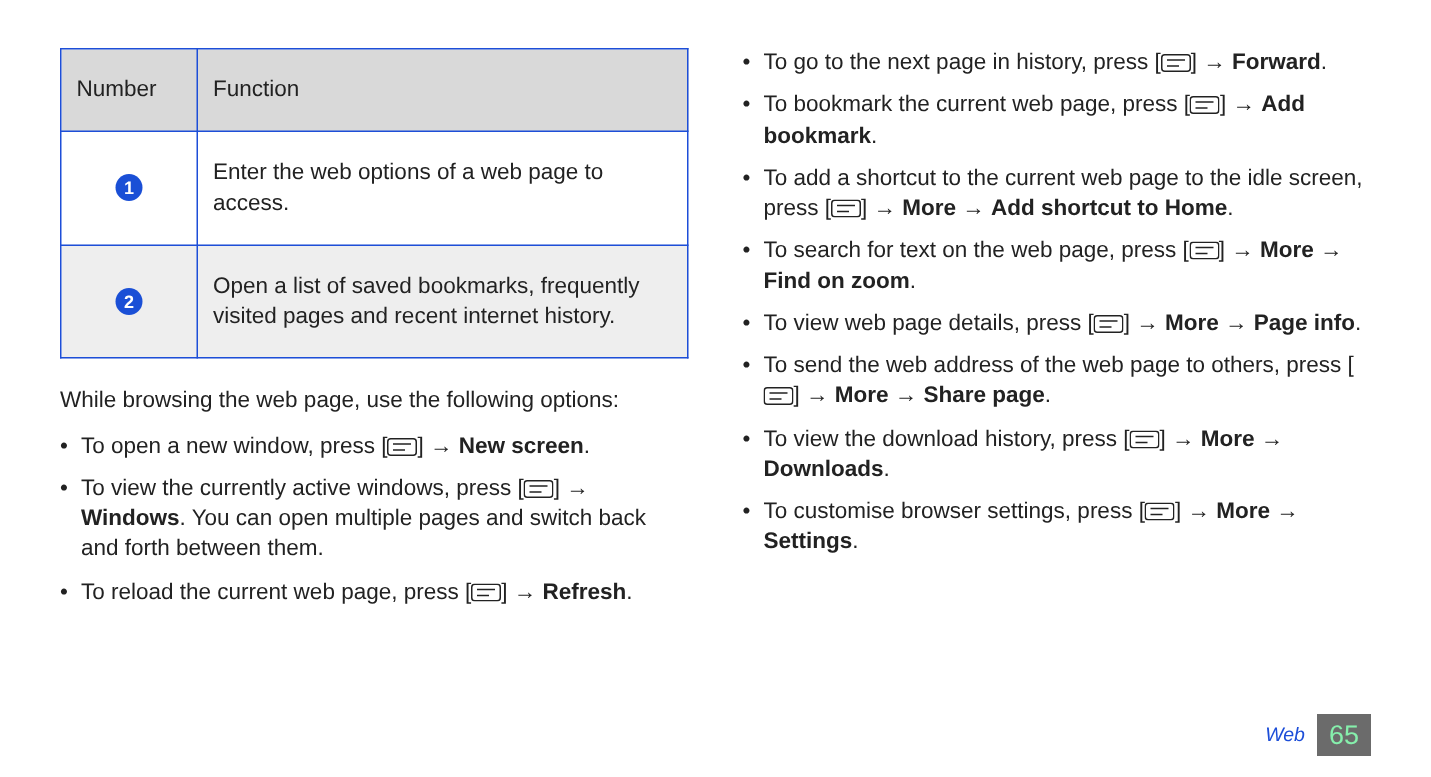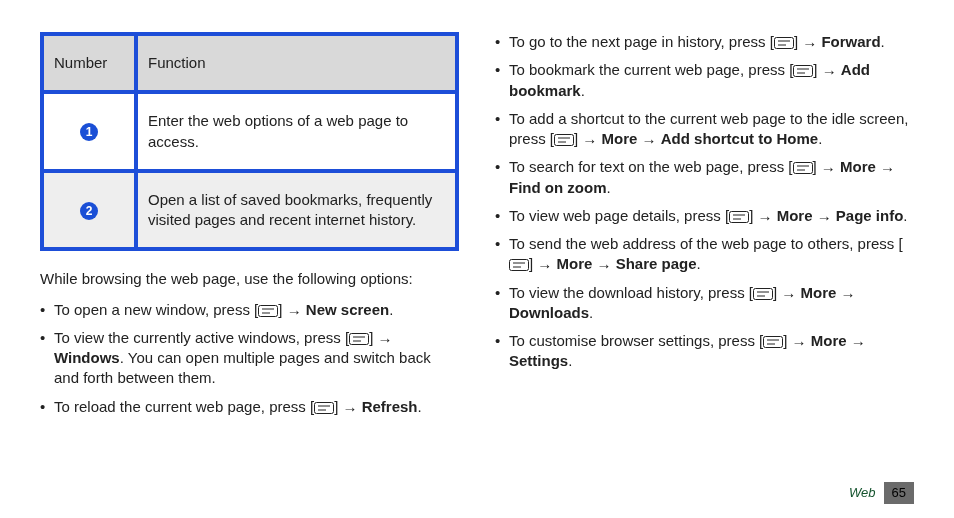--- a/index.html
+++ b/index.html
@@ -1,34 +1,34 @@
 <!DOCTYPE html>
 <html><head>
 <meta charset="utf-8">
 <style>
   html,body{margin:0;padding:0;background:#fff;font-family:"Segoe UI","Helvetica Neue",Arial,sans-serif;color:#222;font-size:15px;line-height:1.35}
   .page{width:954px;height:518px;position:relative;box-sizing:border-box;padding:32px 40px 0 40px}
   .columns{display:flex;gap:36px}
   .col{flex:1;min-width:0}
   table{border-collapse:collapse;width:100%;margin-bottom:18px;font-size:15px}
-  th,td{border:4px solid #1d4ed8;padding:17px 10px;text-align:left;vertical-align:middle}
+  th,td{border:1px solid #1d4ed8;padding:17px 10px;text-align:left;vertical-align:middle}
   thead th{background:#d9d9d9;font-weight:400}
   tbody td.num{text-align:center;width:70px}
   tbody tr.alt td{background:#eee}
   .circ{display:inline-block;width:18px;height:18px;border-radius:50%;background:#1a4fd6;color:#fff;font-size:12px;line-height:18px;text-align:center;font-weight:bold}
   .intro{margin:8px 0 10px 0}
   ul.bul{list-style:none;margin:0;padding:0}
   ul.bul>li{position:relative;padding-left:14px;margin:0 0 8px 0}
   ul.bul>li::before{content:"•";position:absolute;left:0;top:0}
   .menu-icon{display:inline-block;vertical-align:middle}
   .menu-icon svg{display:block}
   strong{font-weight:bold}
   .footer{position:absolute;right:40px;bottom:14px;font-size:13px;display:flex;align-items:center;gap:8px}
-  .footer .web{font-style:italic;color:#14532d}
-  .footer .pg{background:#6b6b6b;color:#000000;padding:2px 8px;font-size:13px}
+  .footer .web{font-style:italic;color:#1d4ed8}
+  .footer .pg{background:#6b6b6b;color:#86efac;padding:2px 8px;font-size:18px}
 </style>
 </head>
 <body>
 
 <div class="page">
   <div class="columns">
     <div class="col">
       <table>
         <thead>
           <tr>

